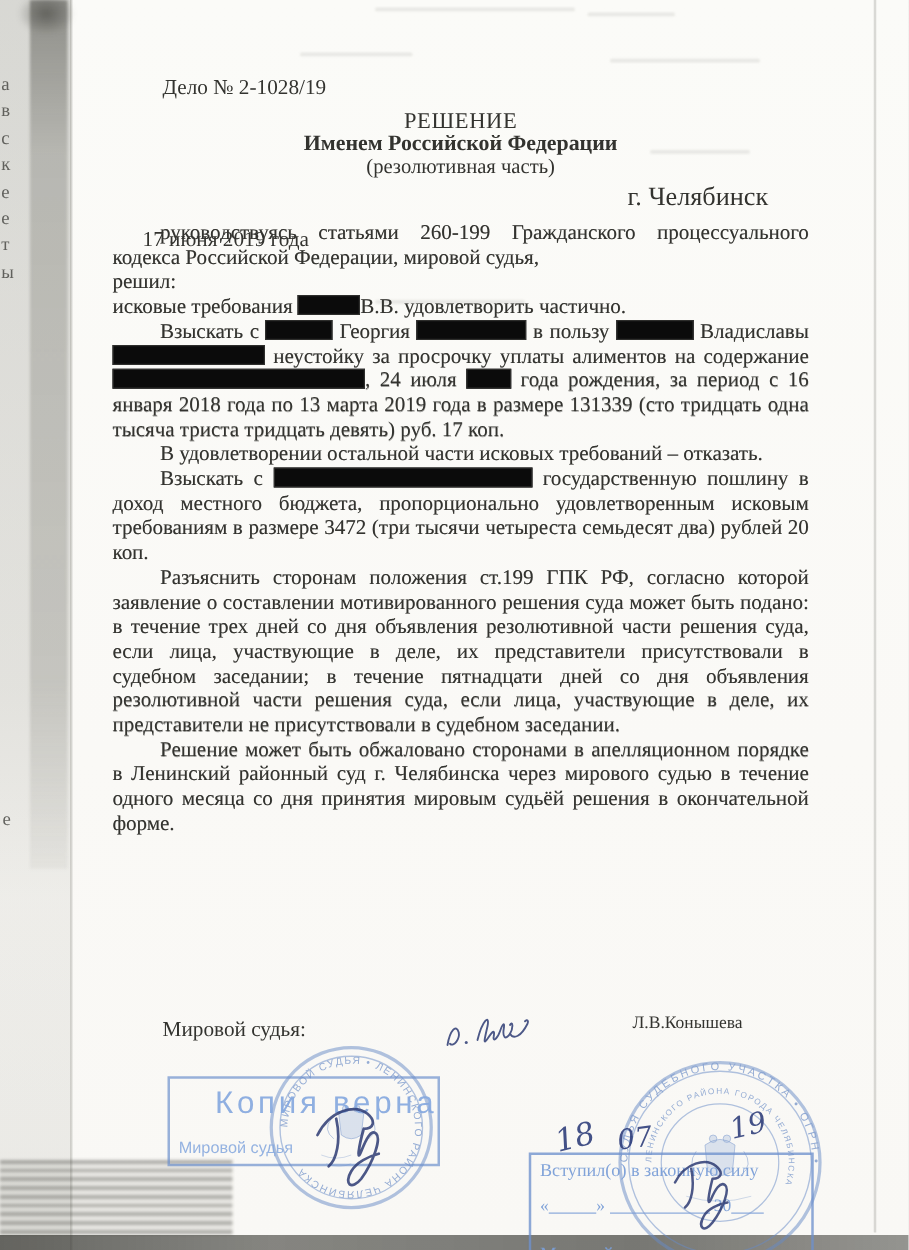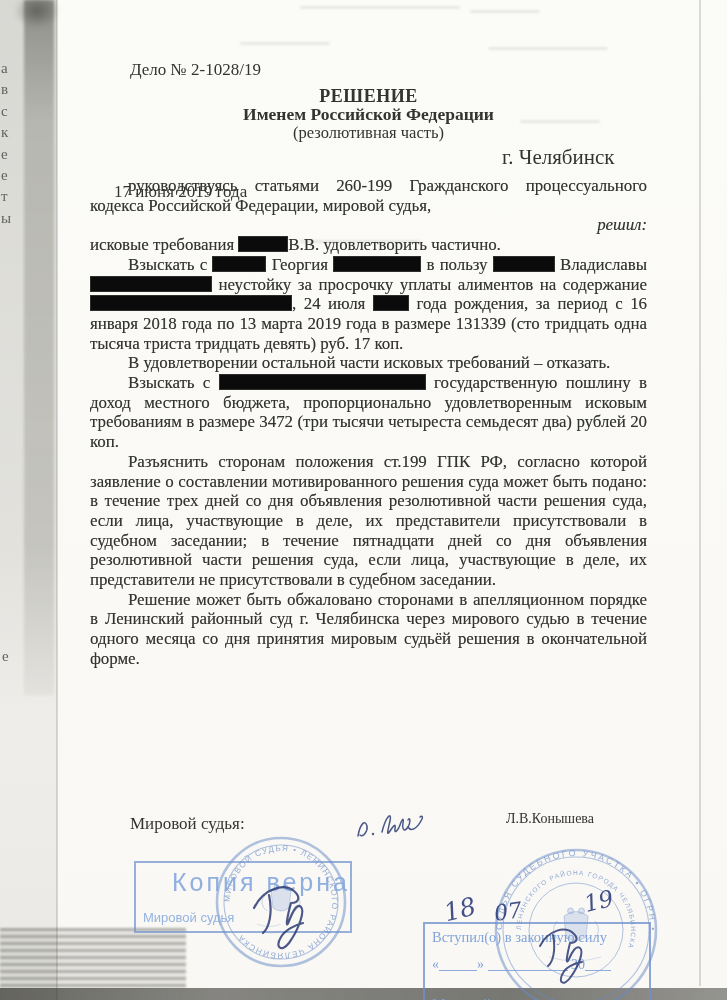--- a/index.html
+++ b/index.html
@@ -22,31 +22,31 @@
   .right-line{position:absolute;left:699px;top:0;width:2px;height:986px;background:rgba(140,140,133,.30);}
   .bottom-smudge{position:absolute;left:0;top:928px;width:186px;height:60px;
     background:repeating-linear-gradient(180deg,rgba(70,70,64,.50) 0 3px,rgba(120,120,112,.18) 3px 7px);
     filter:blur(1.2px);opacity:.8;}
   .bottom-edge{position:absolute;left:0;top:988px;width:727px;height:12px;
     background:linear-gradient(90deg,rgba(55,55,50,.75),rgba(62,62,57,.62) 30%,rgba(58,58,53,.68) 70%,rgba(66,66,60,.55));
     filter:blur(.4px);}
   .smudge{position:absolute;background:rgba(120,120,113,.14);filter:blur(1px);border-radius:2px;}
   
   .case-number{position:absolute;left:130px;top:60px;font-size:17px;}
-  .doc-title{position:absolute;left:90px;top:86px;width:557px;text-align:center;font-weight:bold;font-size:18px;letter-spacing:.5px;}
+  .doc-title{position:absolute;left:90px;top:86px;width:557px;text-align:center;font-weight:normal;font-size:18px;letter-spacing:.5px;}
   .doc-subtitle{position:absolute;left:90px;top:104px;width:557px;text-align:center;font-weight:bold;font-size:17.5px;}
   .doc-partnote{position:absolute;left:90px;top:123px;width:557px;text-align:center;font-size:16.5px;}
   .doc-date{position:absolute;left:114px;top:145px;font-size:17px;margin-top:37px;}
   .doc-city{position:absolute;left:502px;top:145px;font-size:21px;}
   .doc-body{position:absolute;left:90px;top:176px;width:557px;
     font-size:16.8px;line-height:19.7px;text-align:justify;
     text-shadow:.2px .2px 0 rgba(45,45,42,.45);}
   .para{margin:0;}
   .indent{text-indent:38px;}
-  .center{text-align:right;text-indent:0;font-style:italic;}
+  .center{text-align:left;text-indent:0;}
   .redact{display:inline-block;height:14px;background:#0b0b0b;vertical-align:-2px;border:1px solid #2e2e2c;}
   .sig-label{position:absolute;left:130px;top:814px;font-size:17px;}
   .sig-name{position:absolute;left:506px;top:811px;font-size:14px;}
   
   .ink{stroke:#2e3c74;fill:none;stroke-linecap:round;stroke-linejoin:round;}
   .sig-main{position:absolute;left:348px;top:800px;opacity:.85;}
   .sig-stamp1{position:absolute;left:238px;top:874px;opacity:.85;}
   .sig-stamp2{position:absolute;left:528px;top:918px;opacity:.85;}
   
   .stamp-blue{color:rgba(122,158,215,.95);font-family:"Liberation Sans",sans-serif;}

